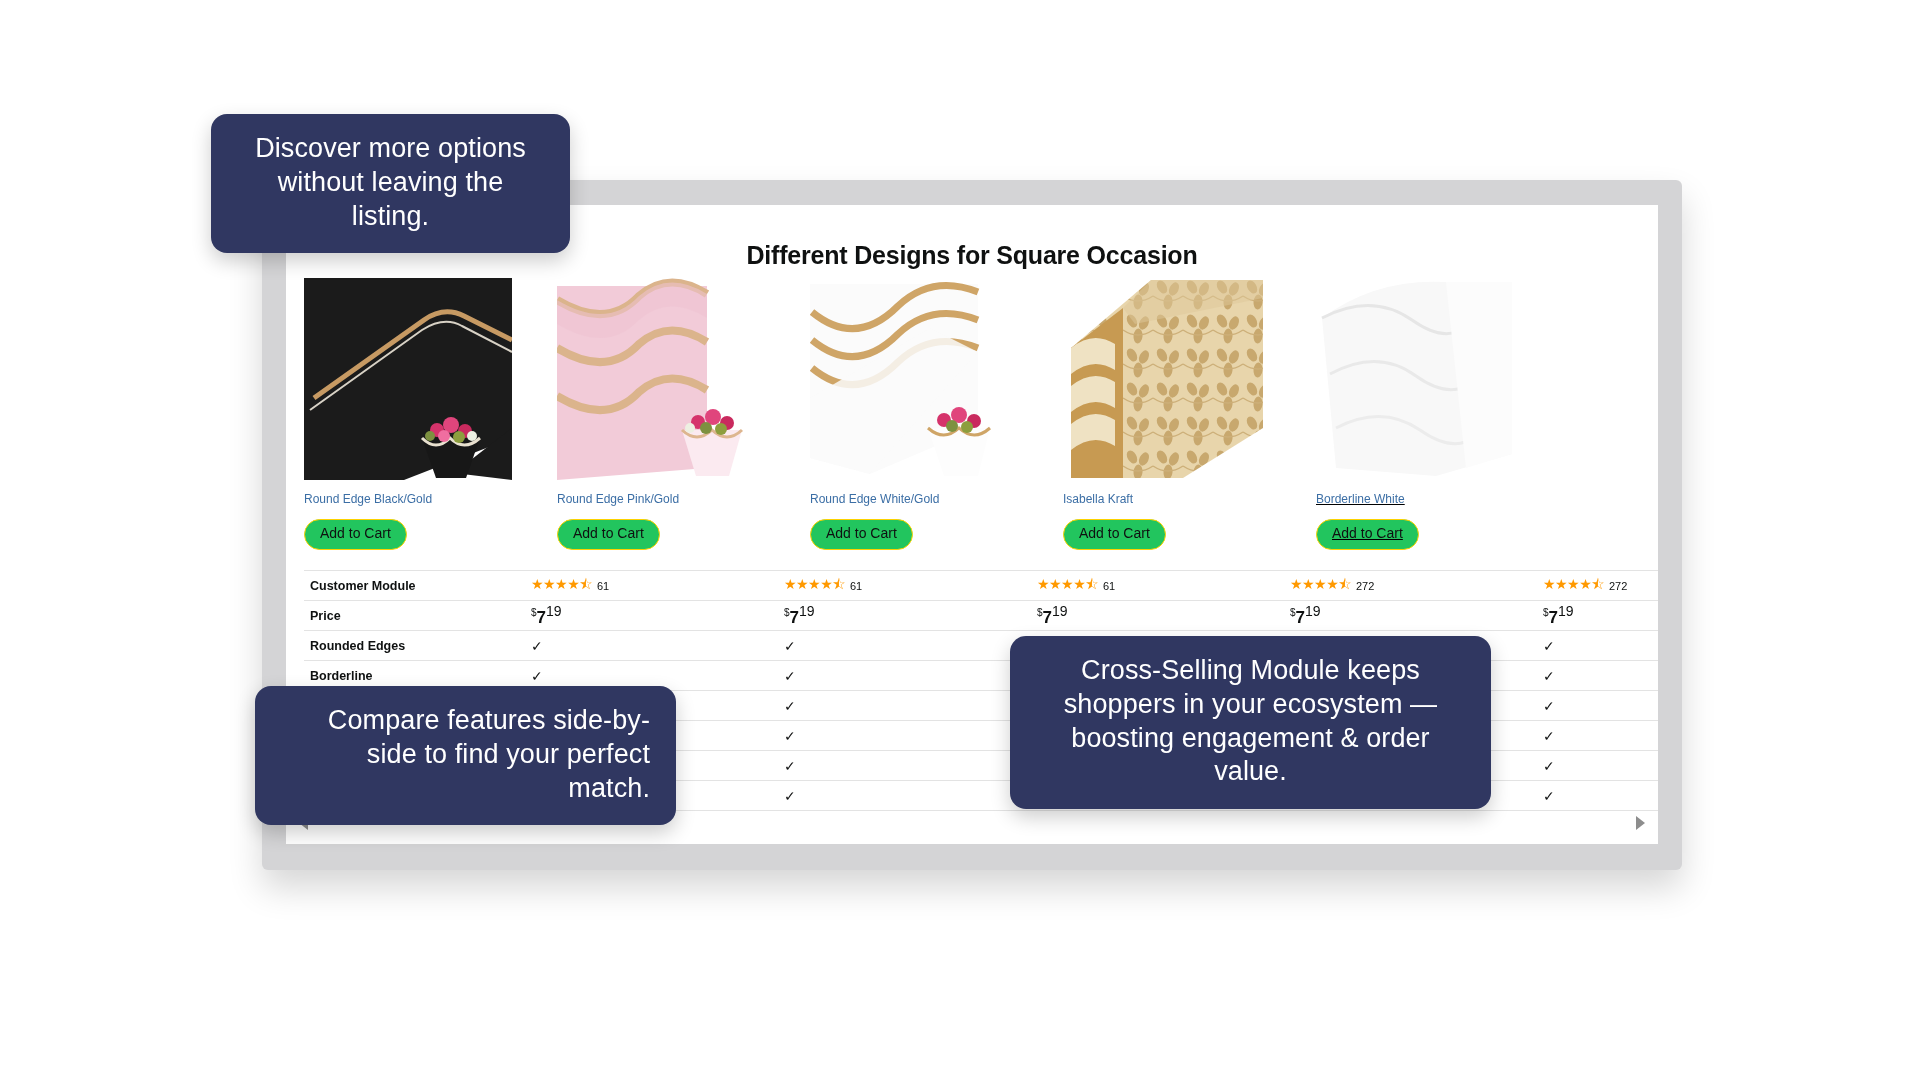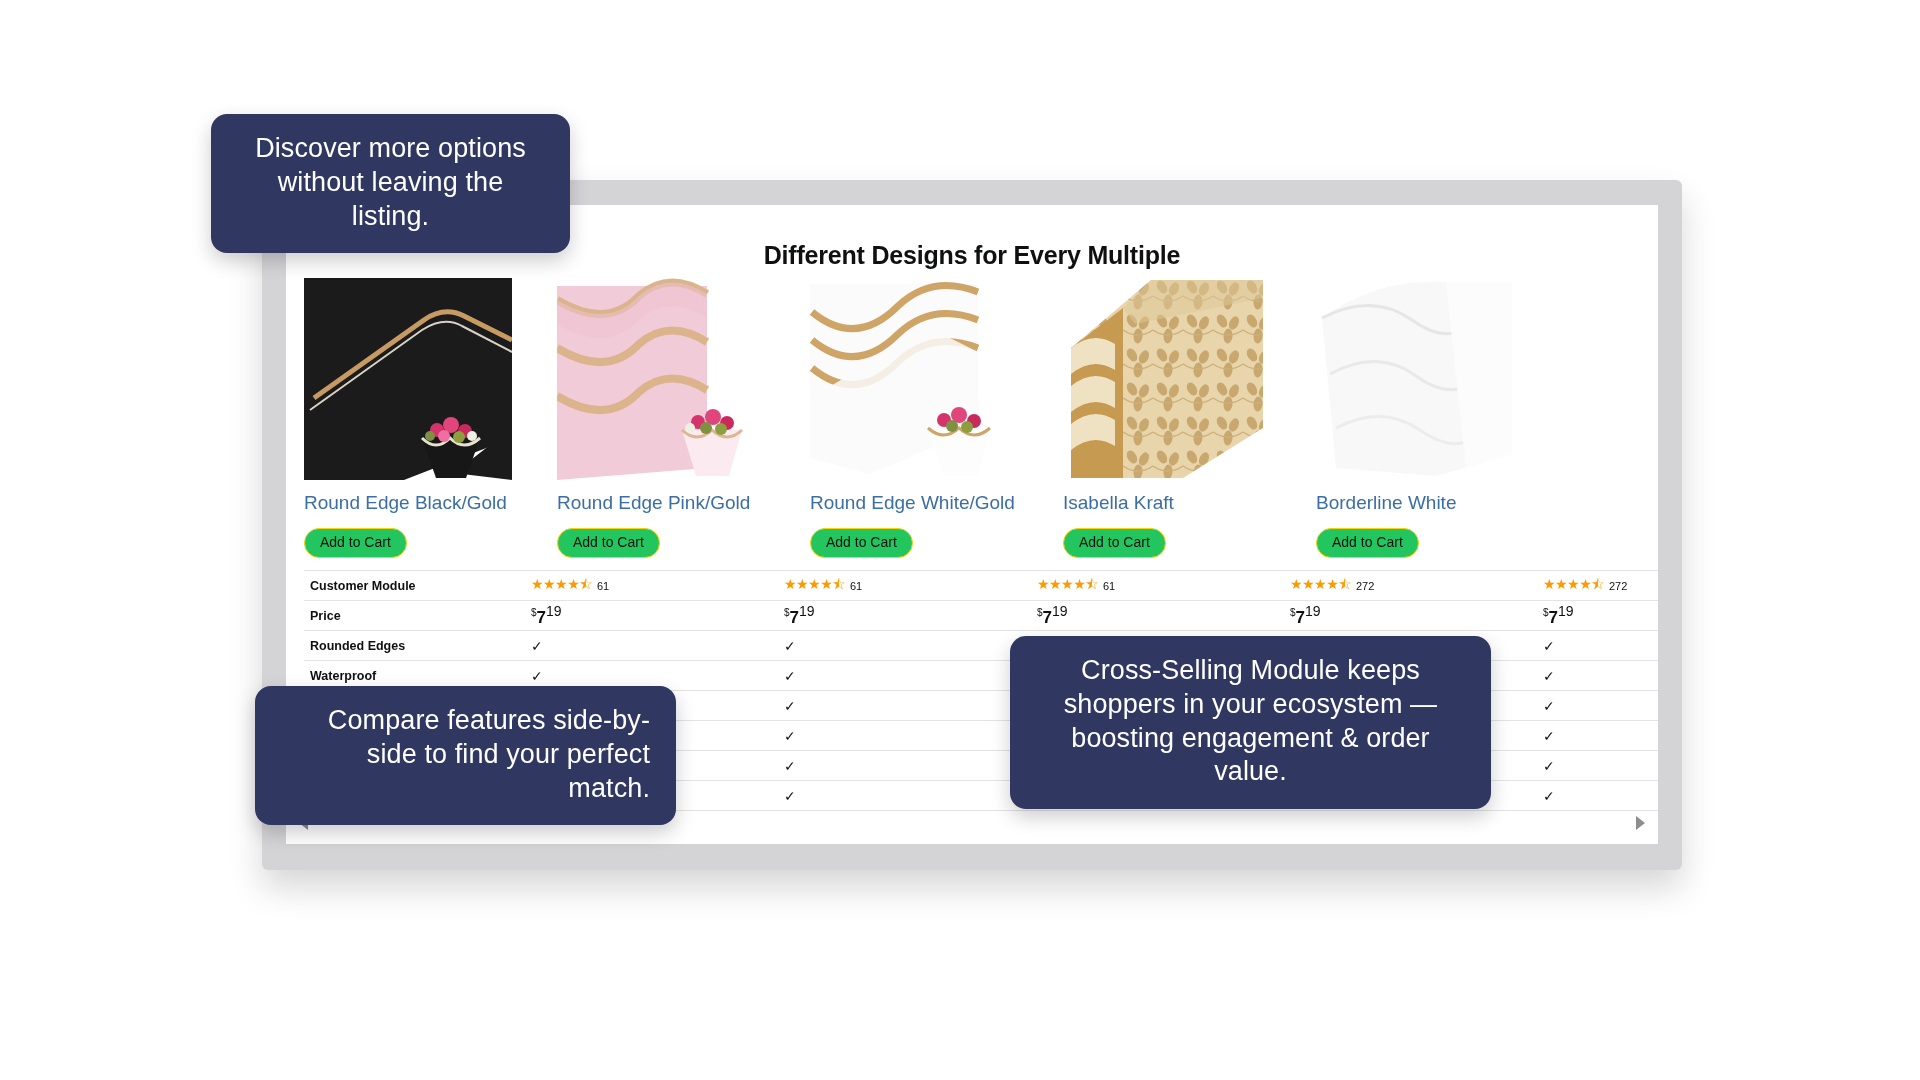--- a/index.html
+++ b/index.html
@@ -47,31 +47,31 @@
     width: 1336px;
     display: flex;
   }
   .product-col {
     width: 208px;
     margin-right: 45px;
     display: flex;
     flex-direction: column;
     align-items: flex-start;
   }
-  .product-col:last-child { margin-right: 0; }
+  .product-col:last-child { margin-right: 0; text-decoration: underline; }
 
   .prod-img {
     width: 208px; height: 202px;
     position: relative;
     overflow: hidden;
     background: #fff;
   }
   .prod-title {
     margin-top: 12px;
-    font-size: 19px;
+    font-size: 12px;
     color: #3b6ea5;
     line-height: 1.2;
     white-space: nowrap;
   }
   .atc-btn {
     margin-top: 13px;
     background: #22c55e;
     border: 1px solid #fcd200;
     border-radius: 18px;
     padding: 6px 15px 7px 15px;
@@ -155,21 +155,21 @@
 </style>
 </head>
 <body>
 
 <div id="stage">
 
   <div class="frame-shadow"></div>
 
   <div class="frame-inner">
 
-    <div class="module-title">Different Designs for Every Multiple</div>
+    <div class="module-title">Different Designs for Square Occasion</div>
 
     <div class="product-strip">
 
       <div class="product-col">
         <div class="prod-img">
           <svg viewBox="0 0 208 202" width="208" height="202" aria-hidden="true">
             <rect x="0" y="0" width="208" height="202" fill="#ffffff"></rect>
             <path d="M0 0 L208 0 L208 160 L100 202 L0 202 Z" fill="#1b1b1b"></path>
             <path d="M10 120 L120 42 Q140 28 160 38 L208 62" stroke="#c79a63" stroke-width="5" fill="none"></path>
             <path d="M6 132 L118 52 Q140 38 158 48 L208 74" stroke="#d8d2c6" stroke-width="2" fill="none"></path>
@@ -302,21 +302,21 @@
           </tr>
           <tr>
             <td class="row-label">Rounded Edges</td>
             <td class="cmp-cell"><span class="tick">✓</span></td>
             <td class="cmp-cell"><span class="tick">✓</span></td>
             <td class="cmp-cell"><span class="tick">✓</span></td>
             <td class="cmp-cell"><span class="cross">✗</span></td>
             <td class="cmp-cell"><span class="tick">✓</span></td>
           </tr>
           <tr>
-            <td class="row-label">Waterproof</td>
+            <td class="row-label">Borderline</td>
             <td class="cmp-cell"><span class="tick">✓</span></td>
             <td class="cmp-cell"><span class="tick">✓</span></td>
             <td class="cmp-cell"><span class="tick">✓</span></td>
             <td class="cmp-cell"><span class="tick">✓</span></td>
             <td class="cmp-cell"><span class="tick">✓</span></td>
           </tr>
           <tr>
             <td class="row-label">Tear-Resistant</td>
             <td class="cmp-cell"><span class="tick">✓</span></td>
             <td class="cmp-cell"><span class="tick">✓</span></td>

